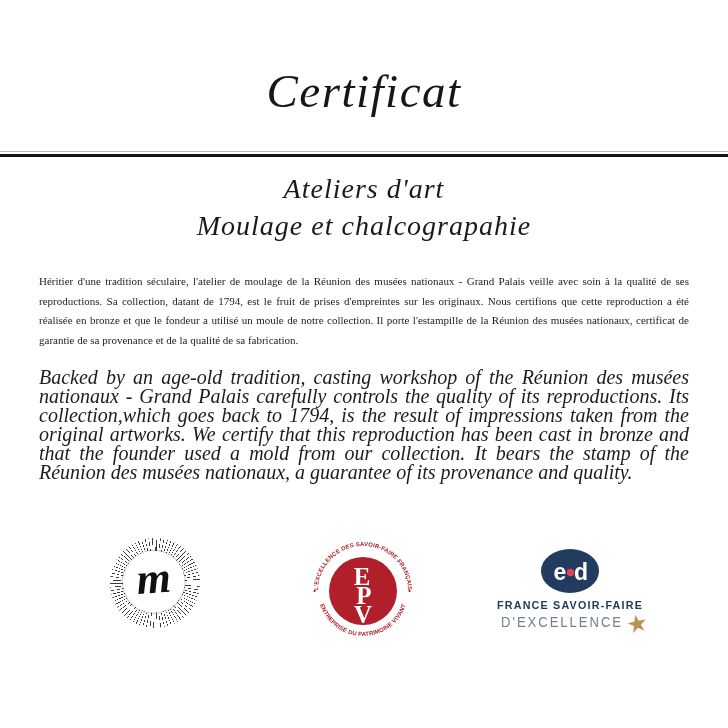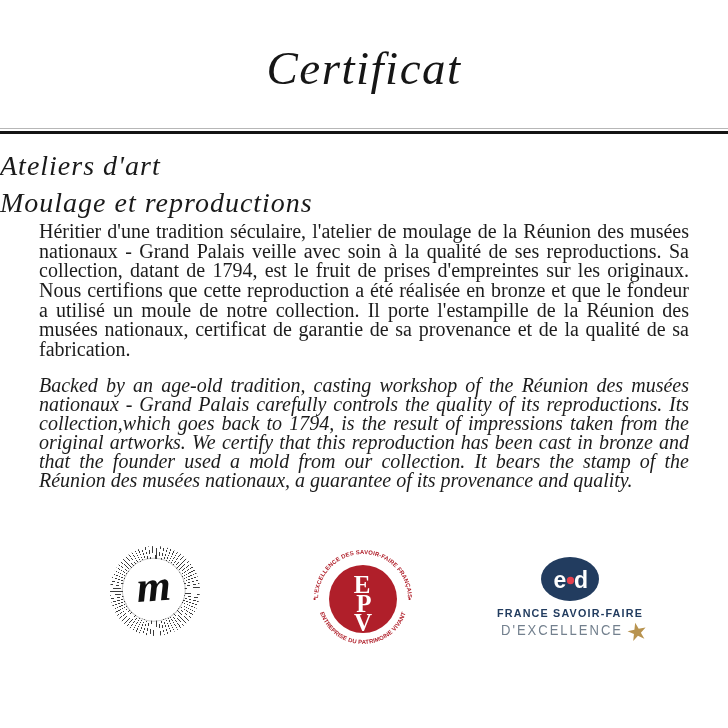--- a/index.html
+++ b/index.html
@@ -11,21 +11,21 @@
     position: relative;
     width: 728px;
     height: 728px;
     background: #ffffff;
     overflow: hidden;
     font-family: "Liberation Serif", serif;
     color: #1b1b1b;
   }
   .title {
     margin: 0;
-    padding-top: 40px;
+    padding-top: 63px;
     text-align: center;
     font-family: "Liberation Serif", serif;
     font-style: italic;
     font-weight: 500;
     font-size: 47px;
     line-height: 1.22;
     letter-spacing: 1.5px;
     color: #161616;
   }
   .rule {
@@ -36,35 +36,37 @@
     height: 1px;
     background: #b7b7b7;
   }
   .rule-thick {
     margin-top: 2px;
     height: 3px;
     background: #141414;
   }
   .subtitle {
     margin: 14px 0 0 0;
+    text-align: center;
     font-family: "Liberation Serif", serif;
     font-style: italic;
     font-weight: normal;
     font-size: 28px;
     line-height: 1.32;
     letter-spacing: 1px;
     color: #1a1a1a;
   }
   .para {
     margin: 0 39px;
     text-align: justify;
     color: #1c1c1c;
   }
   .para-fr {
-    font-size: 20px;
+    margin-top: 27px;
+    font-size: 11px;
     line-height: 19.6px;
   }
   .para-en {
     margin-top: 17px;
     font-style: italic;
     font-size: 20px;
     line-height: 19px;
   }
   .logos {
     margin-top: 53px;
@@ -147,21 +149,21 @@
     <span>Certificat</span><br>
   </h1>
 
   <div class="rule">
     <div class="rule-thin"></div>
     <div class="rule-thick"></div>
   </div>
 
   <h2 class="subtitle">
     <span>Ateliers d'art</span><br>
-    <span>Moulage et reproductions</span>
+    <span>Moulage et chalcograpahie</span>
   </h2>
 
   <p class="para para-fr">Héritier d'une tradition séculaire, l'atelier de moulage de la Réunion des musées nationaux - Grand Palais veille avec soin à la qualité de ses reproductions. Sa collection, datant de 1794, est le fruit de prises d'empreintes sur les originaux. Nous certifions que cette reproduction a été réalisée en bronze et que le fondeur a utilisé un moule de notre collection. Il porte l'estampille de la Réunion des musées nationaux, certificat de garantie de sa provenance et de la qualité de sa fabrication.</p>
 
   <p class="para para-en">Backed by an age-old tradition, casting workshop of the Réunion des musées nationaux - Grand Palais carefully controls the quality of its reproductions. Its collection,which goes back to 1794, is the result of impressions taken from the original artworks. We certify that this reproduction has been cast in bronze and that the founder used a mold from our collection. It bears the stamp of the Réunion des musées nationaux, a guarantee of its provenance and quality.</p>
 
   <div class="logos">
 
     <div class="logo-rmn">
       <div class="rmn-rays"></div>

